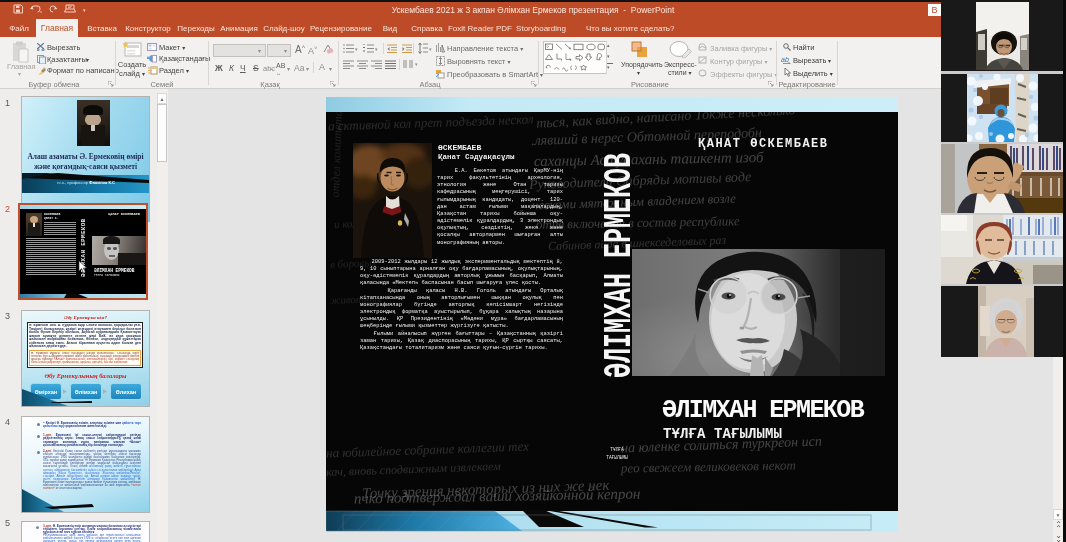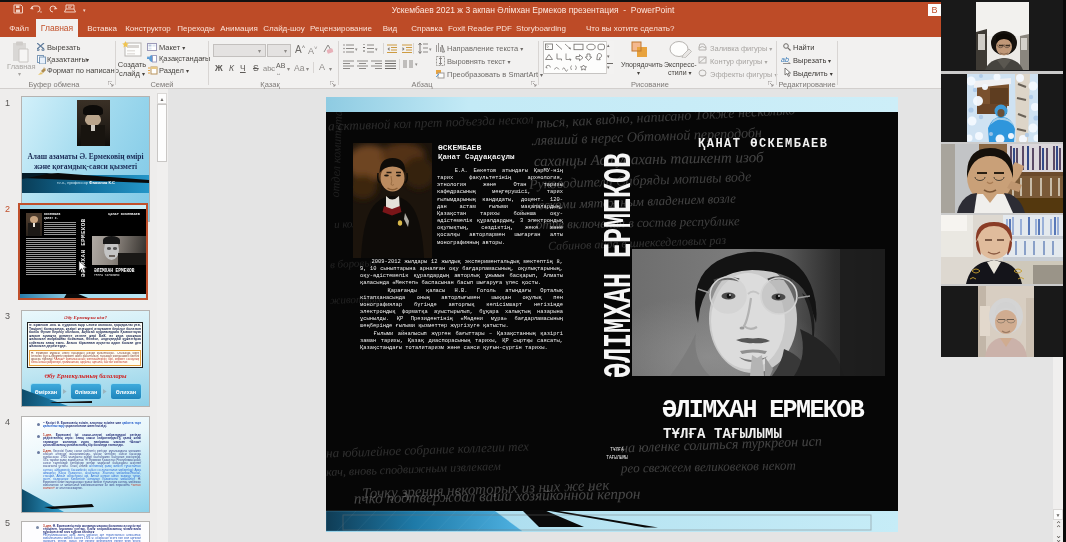--- a/index.html
+++ b/index.html
@@ -231,21 +231,21 @@
           <path d="M0 1 h11 M4 3.5 h7 M0 6 h11 M4 8.5 h7" stroke="#8d8a87"></path>
         </svg>
     <svg class="abs" style="left:385px;top:60px" width="11" height="9" viewBox="0 0 11 9">
           <path d="M0 1 h11 M0 3.5 h11 M0 6 h11 M0 8.5 h11" stroke="#6d6a67"></path>
         </svg>
     <div class="abs" style="left:399px;top:59px;width:1px;height:11px;background:#d8d5d3"></div>
     <svg class="abs" style="left:403px;top:60px" width="10" height="9" viewBox="0 0 10 9">
           <path d="M0 1 h4 M0 3 h4 M0 5 h4 M0 7 h4 M6 1 h4 M6 3 h4 M6 5 h4 M6 7 h4" stroke="#8d8a87"></path>
         </svg>
     <div class="rbtxt" style="left:415px;top:61px;font-size:5px;color:#8d8a87">▾</div>
-    <div class="grplabel" style="left:392px;width:60px">Абзац</div>
+    <div class="grplabel" style="left:400px;width:60px">Абзац</div>
     <svg class="abs" style="left:531px;top:81px" width="6" height="6" viewBox="0 0 6 6">
           <path d="M0 0 h4 M0 0 v4 M2 2 l3 3 M5 5 v-2 M5 5 h-2" stroke="#8f8c89" stroke-width="0.8" fill="none"></path>
         </svg>
     <div class="grpsep" style="left:538px"></div>
 
     <div class="abs" style="left:543px;top:41px;width:71px;height:33px;background:#fdfdfc;border:1px solid #c6c4c2"></div>
     <svg class="abs" style="left:545px;top:43px" width="60" height="29" viewBox="0 0 60 29">
       <g stroke="#6d6a67" fill="none" stroke-width="0.8">
       <rect x="0.5" y="1" width="7" height="5.5"></rect>
             <path d="M1.5 2.2 l2.5 1.6 M1.5 3.8 l1.8 1.2" stroke-width="0.5"></path>

